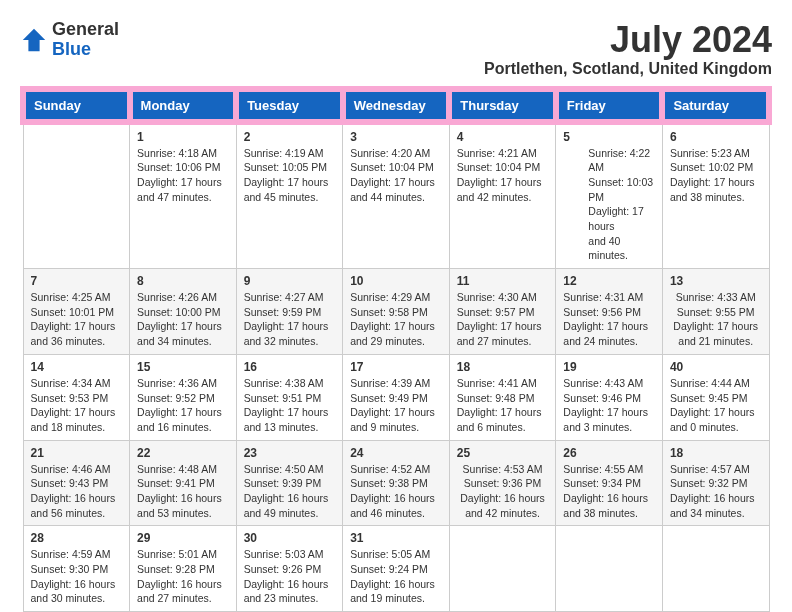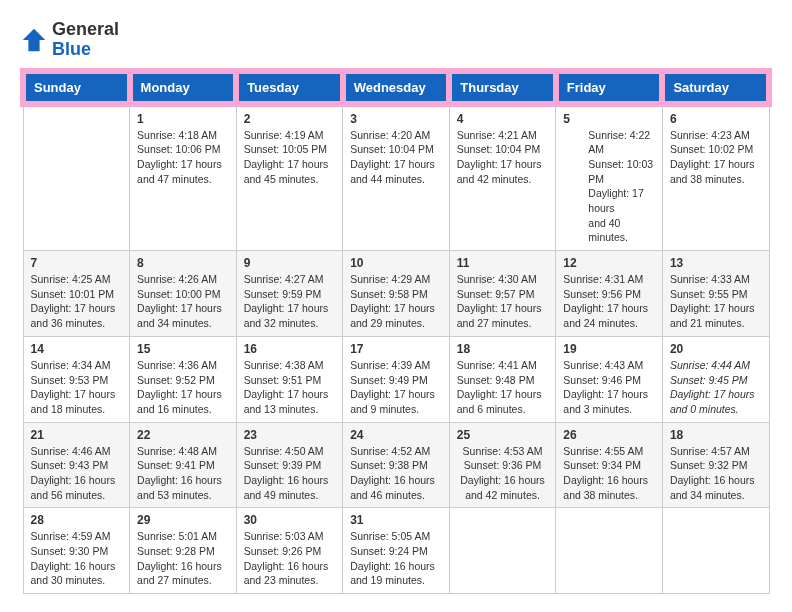--- a/index.html
+++ b/index.html
@@ -92,20 +92,24 @@
 <div class="header">
   <div class="logo">
     <svg class="logo-icon" viewBox="0 0 40 40">
       <polygon points="20,4 36,20 28,20 28,36 12,36 12,20 4,20" fill="#1565c0"></polygon>
     </svg>
     <div class="logo-text">
       <span class="logo-general">General</span><br>
       <span class="logo-blue">Blue</span>
     </div>
   </div>
+  <div class="title-block">
+    <div class="month-title">July 2024</div>
+    <div class="location">Portlethen, Scotland, United Kingdom</div>
+  </div>
 </div>
 
 <table>
   <thead>
     <tr>
     <th>Sunday</th>
         <th>Monday</th>
         <th>Tuesday</th>
         <th>Wednesday</th>
         <th>Thursday</th>
@@ -146,21 +150,21 @@
         </td>
         <td>
           <span class="day-num">5</span>
           <div class="cell-content" style="white-space: pre-line; margin-left: 25px;">Sunrise: 4:22 AM
 Sunset: 10:03 PM
 Daylight: 17 hours
 and 40 minutes.</div>
         </td>
         <td>
           <span class="day-num">6</span>
-          <div class="cell-content" style="white-space: pre-line;">Sunrise: 4:23 AM
+          <div class="cell-content" style="white-space: pre-line;">Sunrise: 5:23 AM
 Sunset: 10:02 PM
 Daylight: 17 hours
 and 38 minutes.</div>
         </td>
       </tr>
       <tr>
         <td>
           <span class="day-num">7</span>
           <div class="cell-content" style="white-space: pre-line;">Sunrise: 4:25 AM
 Sunset: 10:01 PM
@@ -197,21 +201,21 @@
         </td>
         <td>
           <span class="day-num">12</span>
           <div class="cell-content" style="white-space: pre-line;">Sunrise: 4:31 AM
 Sunset: 9:56 PM
 Daylight: 17 hours
 and 24 minutes.</div>
         </td>
         <td>
           <span class="day-num">13</span>
-          <div class="cell-content" style="white-space: pre-line;">Sunrise: 4:33 AM
+          <div class="cell-content" style="white-space: pre-line; text-align: center;">Sunrise: 4:33 AM
 Sunset: 9:55 PM
 Daylight: 17 hours
 and 21 minutes.</div>
         </td>
       </tr>
       <tr>
         <td>
           <span class="day-num">14</span>
           <div class="cell-content" style="white-space: pre-line;">Sunrise: 4:34 AM
 Sunset: 9:53 PM
@@ -247,22 +251,22 @@
 and 6 minutes.</div>
         </td>
         <td>
           <span class="day-num">19</span>
           <div class="cell-content" style="white-space: pre-line;">Sunrise: 4:43 AM
 Sunset: 9:46 PM
 Daylight: 17 hours
 and 3 minutes.</div>
         </td>
         <td>
-          <span class="day-num">20</span>
-          <div class="cell-content" style="white-space: pre-line; font-style: italic;">Sunrise: 4:44 AM
+          <span class="day-num">40</span>
+          <div class="cell-content" style="white-space: pre-line;">Sunrise: 4:44 AM
 Sunset: 9:45 PM
 Daylight: 17 hours
 and 0 minutes.</div>
         </td>
       </tr>
       <tr>
         <td>
           <span class="day-num">21</span>
           <div class="cell-content" style="white-space: pre-line;">Sunrise: 4:46 AM
 Sunset: 9:43 PM

